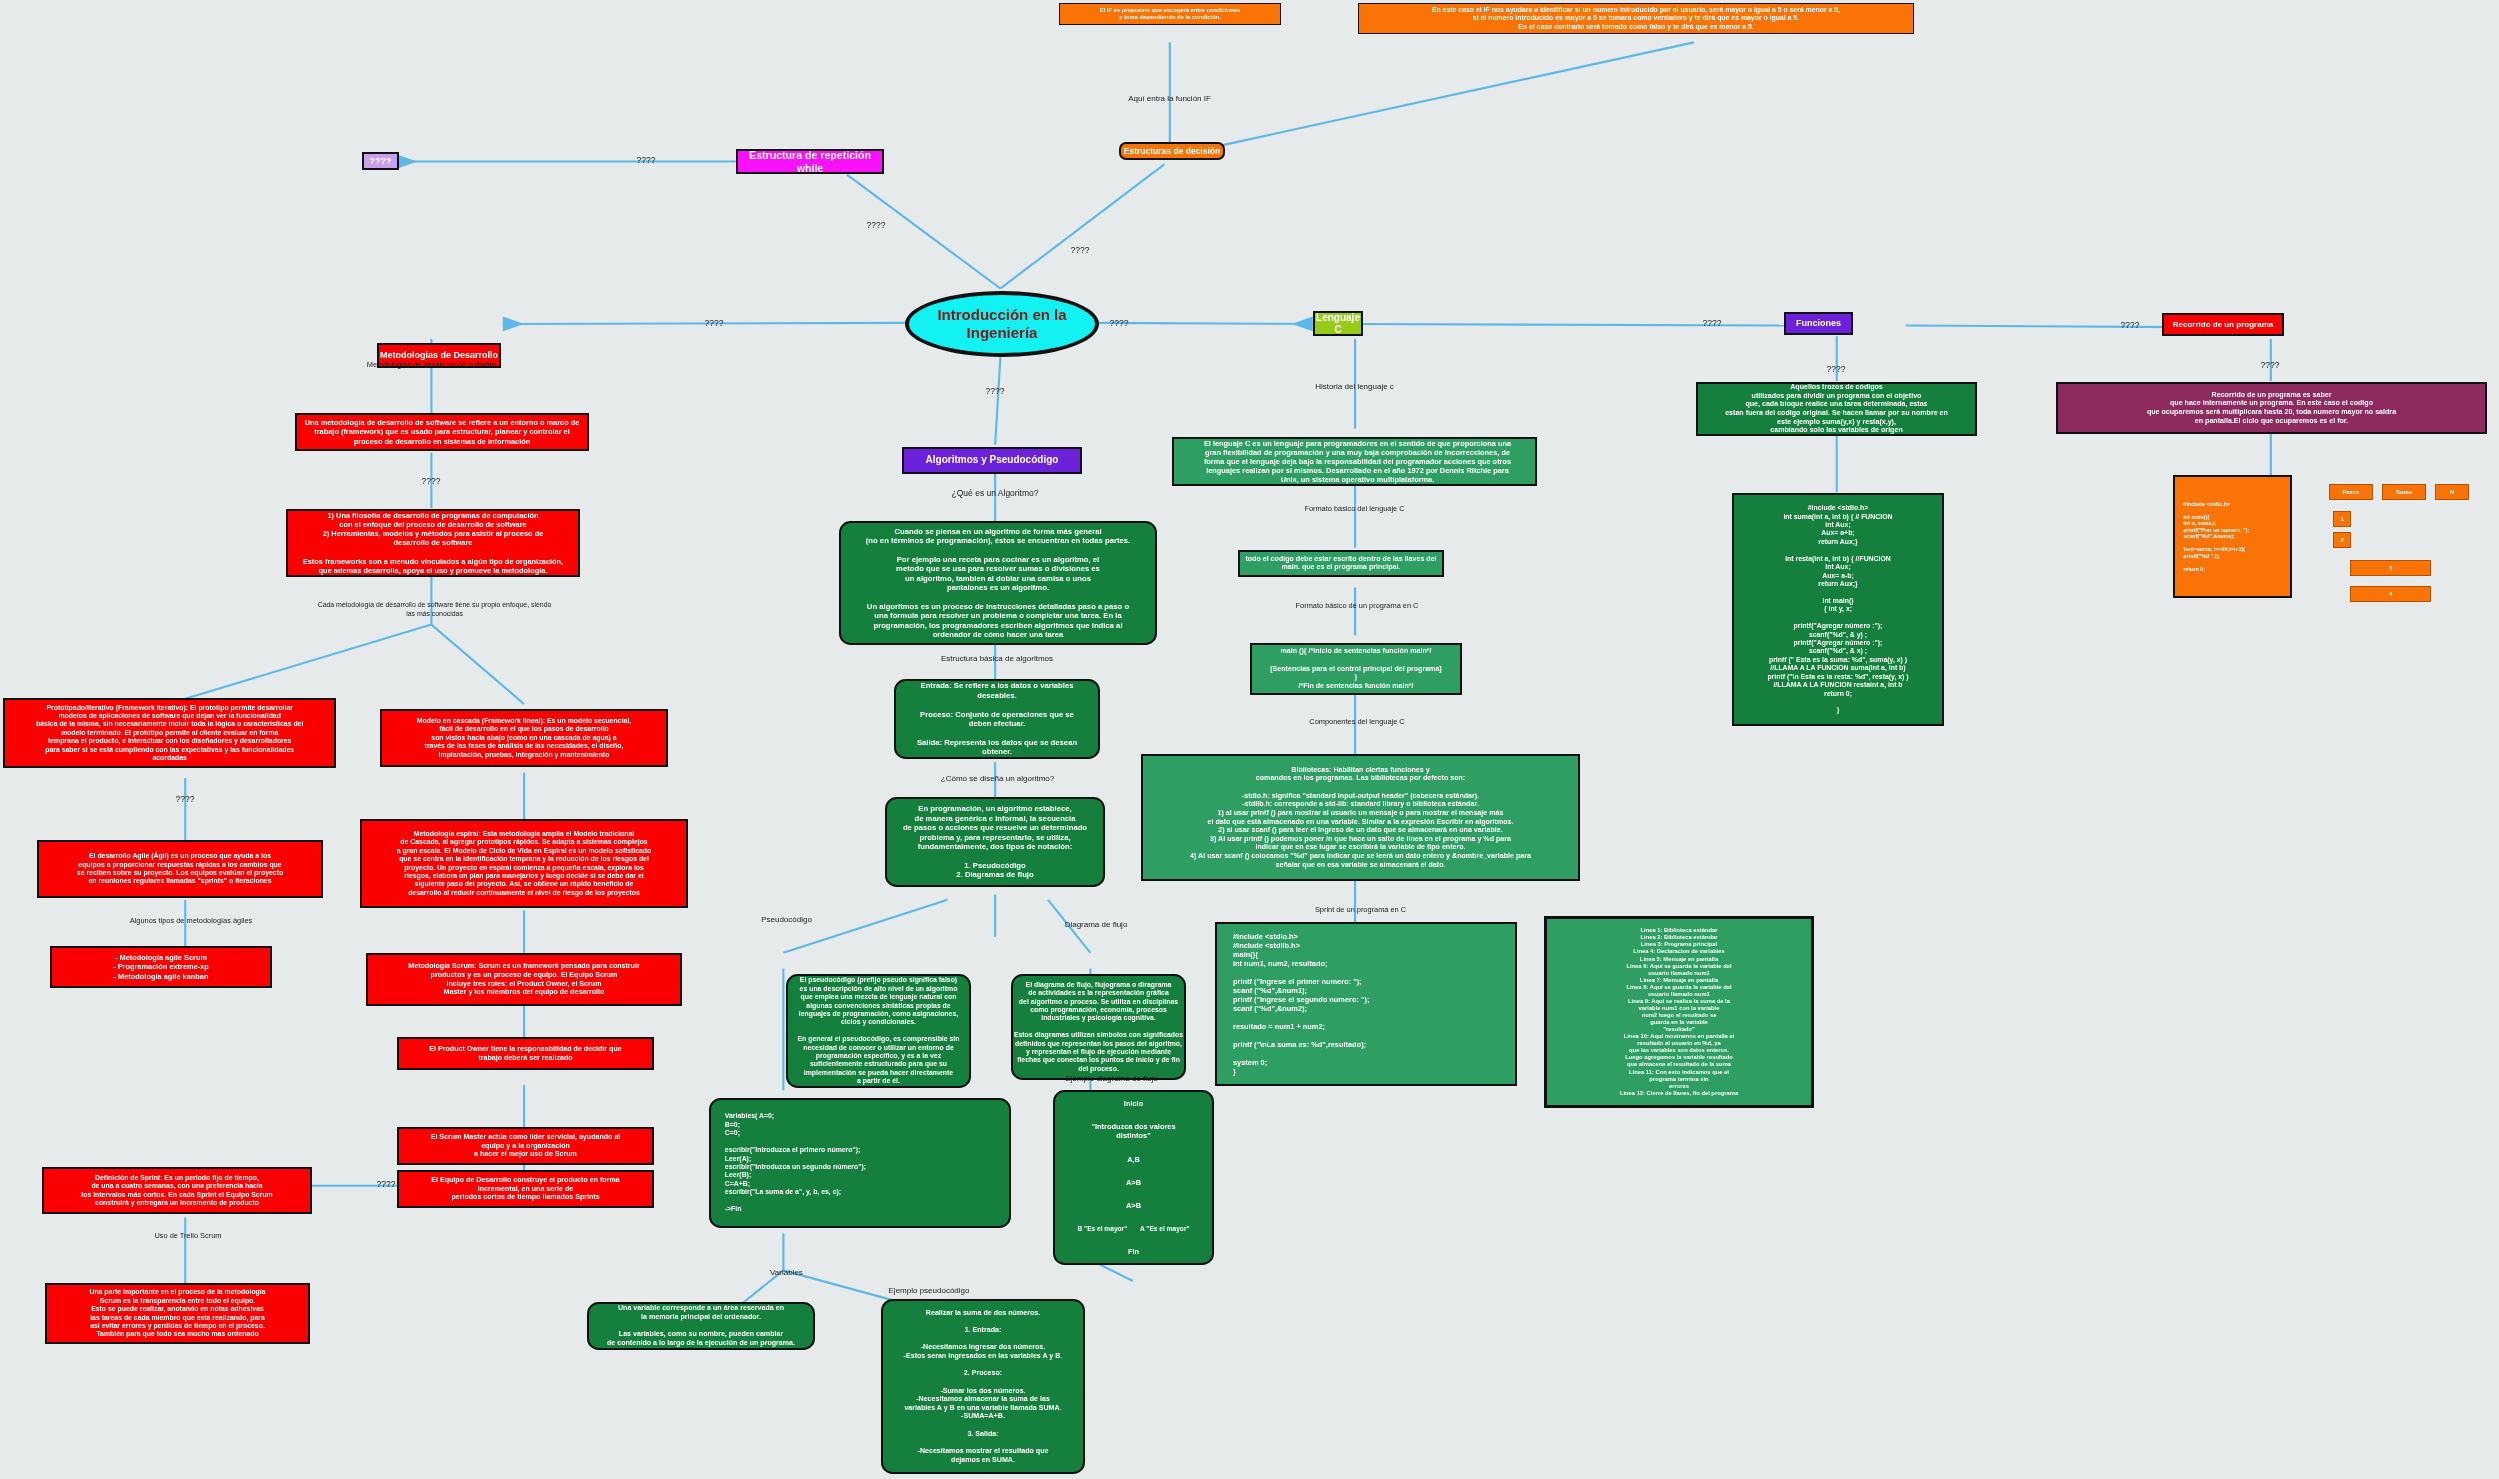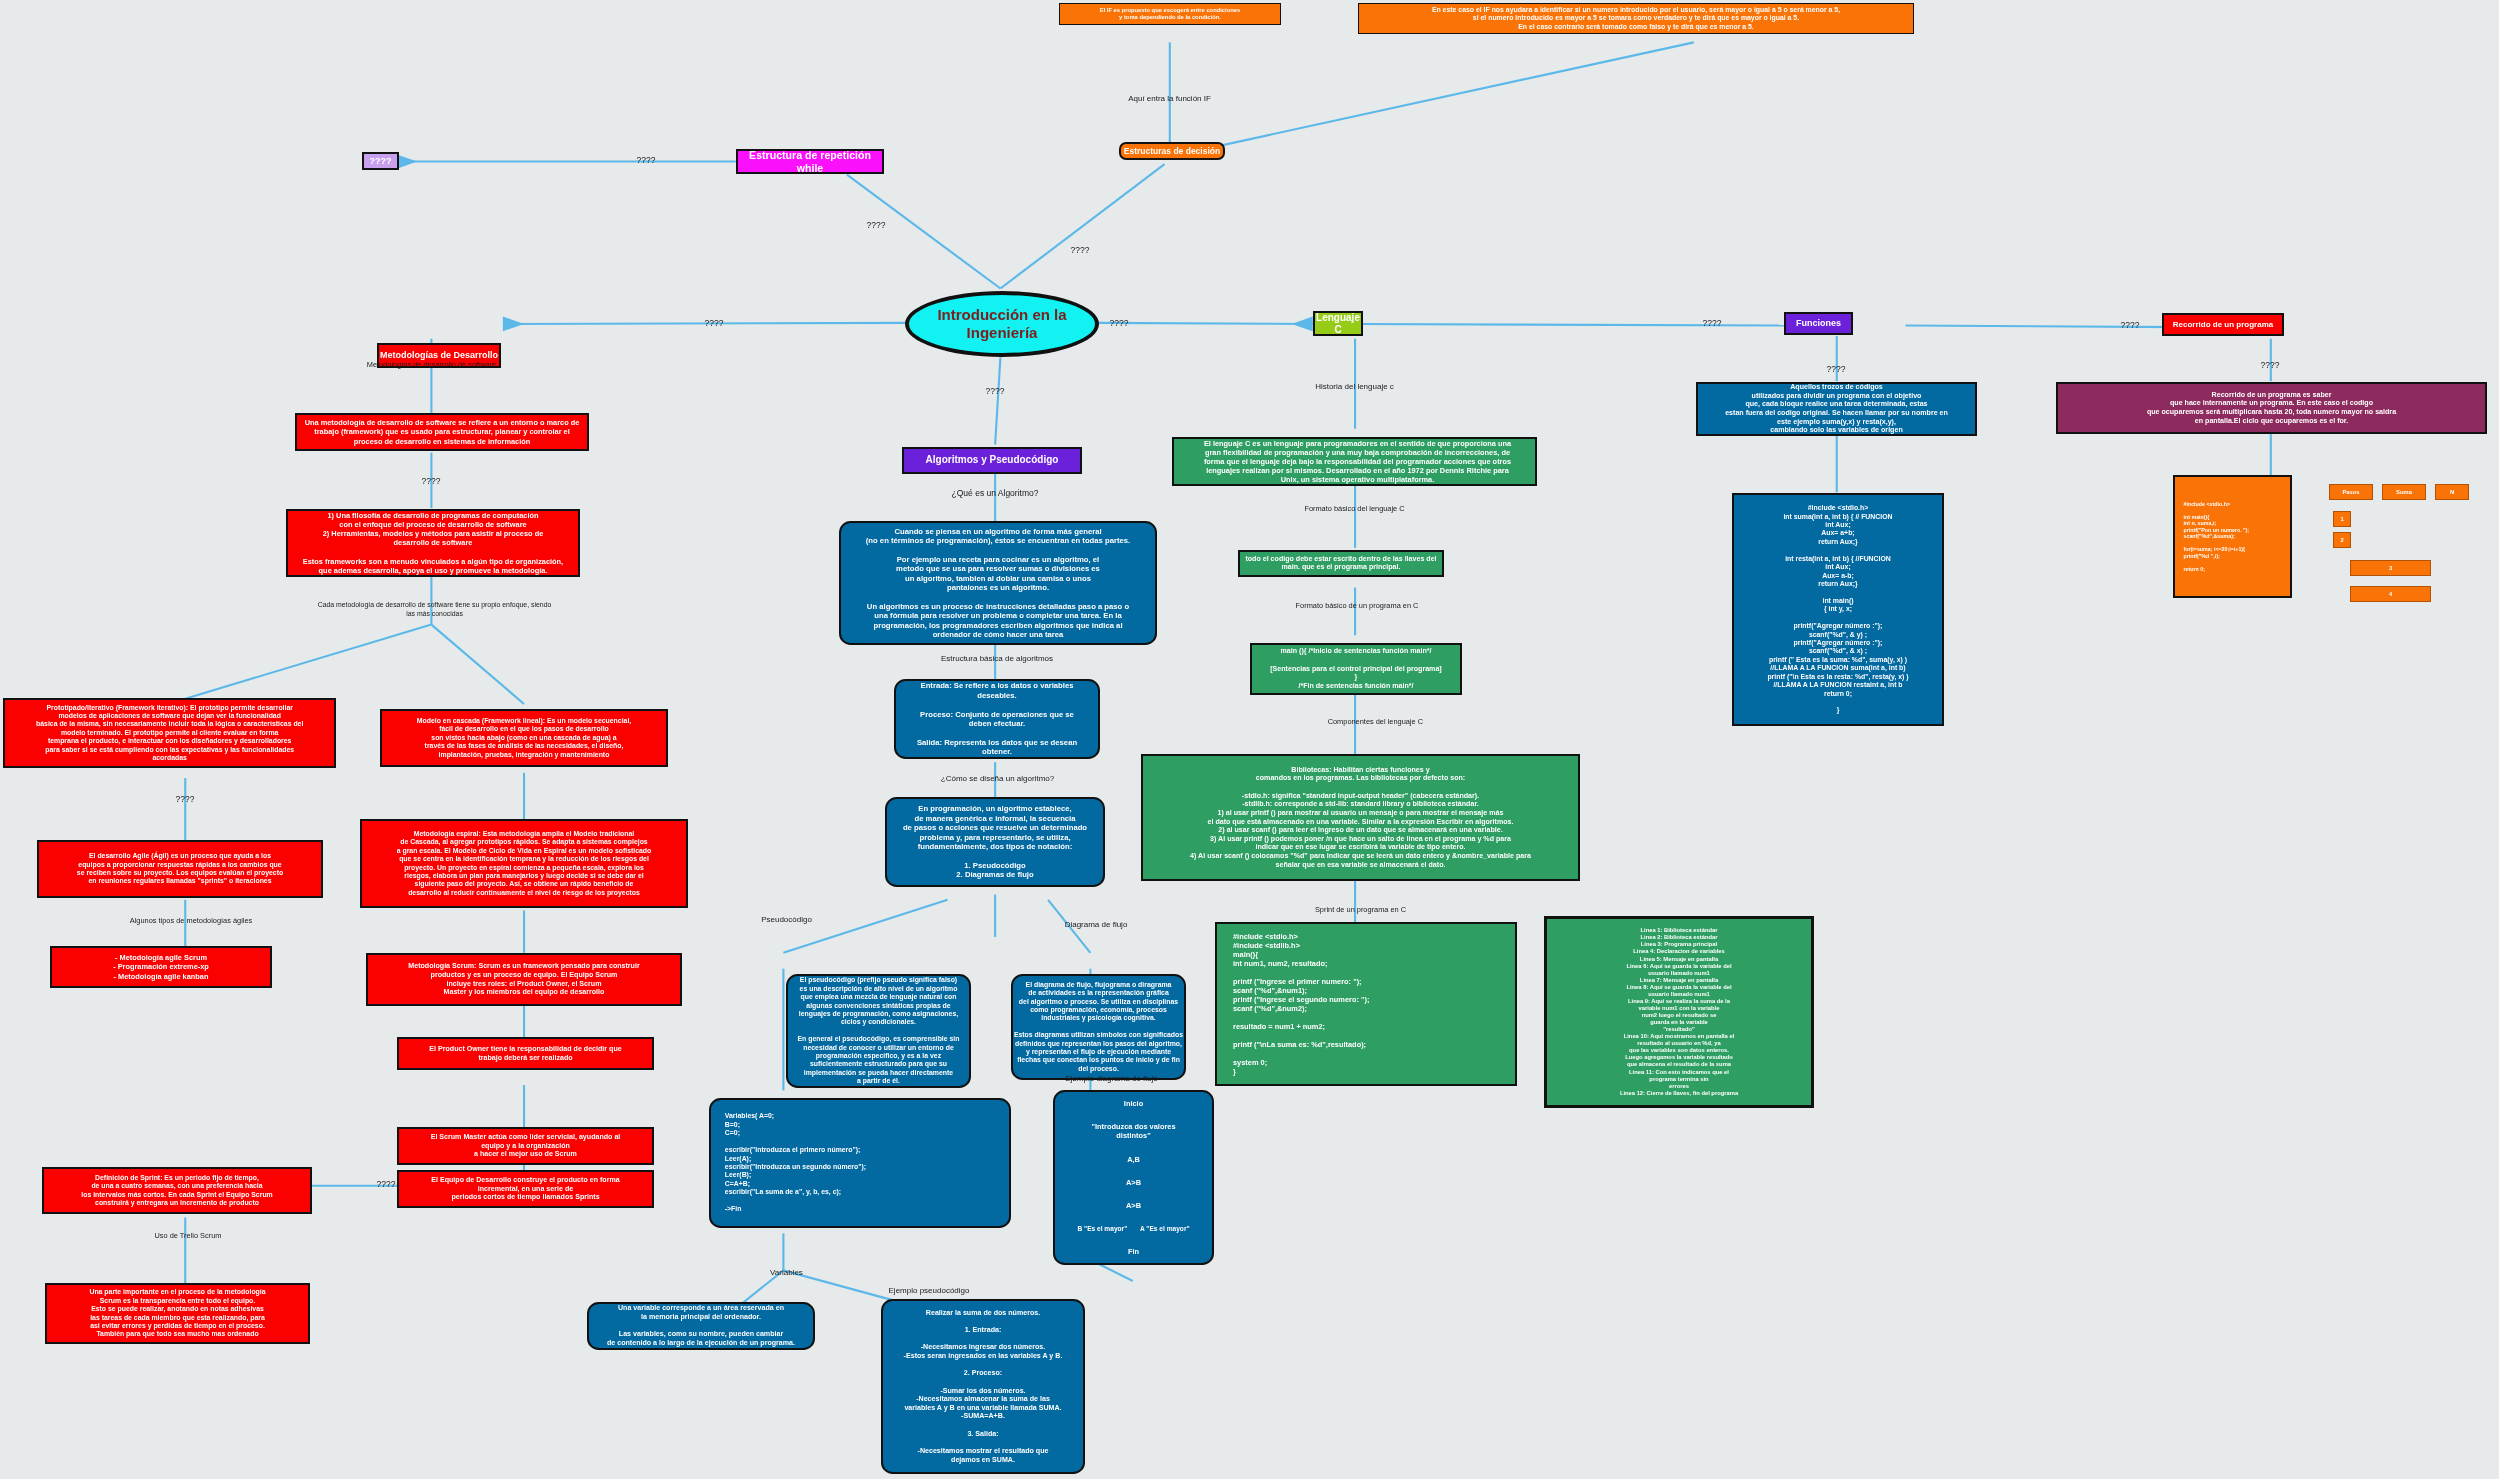--- a/index.html
+++ b/index.html
@@ -2,21 +2,21 @@
 <html style="font-size:8.5px"><head>
 <meta charset="utf-8">
 <style>
   html,body{margin:0;padding:0;background:#e6eaeb;}
   body{font-family:"Liberation Sans",sans-serif;}
   #canvas{position:relative;width:2500px;height:1480px;background:#e6eaeb;overflow:hidden;}
   svg#edges{position:absolute;left:0;top:0;width:2500px;height:1480px;pointer-events:none;}
   .node{position:absolute;box-sizing:border-box;border:2.6px solid #111;color:#fff;font-weight:bold;text-align:center;display:flex;align-items:center;justify-content:center;white-space:pre-line;line-height:1.22;}
   .nred{background:#fb0000;}
   .ngreen{background:#2f9e63;}
-  .nblue{background:#0369a1;}
+  .nblue{background:#15803d;}
   .nmag{background:#fa10fa;}
   .nlime{background:#96cc18;}
   .npurp{background:#8d2b5e;}
   .norange{background:#f97306;}
   .nviolet{background:#6b21d9;}
   .nlilac{background:#c9a0ee;color:#fff;}
   .ncyan{background:#12f2f2;color:#7f1d1d;border-radius:50%;border-width:4.8px;}
   .rounded{border-radius:11.6px;}
   .lbl{position:absolute;color:#1a1a1a;font-weight:normal;text-align:center;white-space:nowrap;}
   .orangebtn{position:absolute;background:#f97306;border:1.1px solid #b35104;color:#fff;font-size:5.8px;display:flex;align-items:center;justify-content:center;font-weight:bold;}
@@ -353,21 +353,21 @@
 main. que es el programa principal.</div>
 
 <div class="lbl" style="left:1291px;top:601px;width:132px;font-size:7.4px;">Formato básico de un programa en C</div>
 
 <div class="node ngreen" style="left:1250px;top:643px;width:212px;height:52px;font-size:7.1px;border-width:2.6px;">main (){   /*Inicio de sentencias función main*/
 
 [Sentencias para el control principal del programa]
 }
 /*Fin de sentencias función main*/</div>
 
-<div class="lbl" style="left:1291px;top:717px;width:132px;font-size:7.4px;text-align:right;">Componentes del lenguaje C</div>
+<div class="lbl" style="left:1291px;top:717px;width:132px;font-size:7.4px;">Componentes del lenguaje C</div>
 
 <div class="node ngreen" style="left:1141px;top:754px;width:439px;height:127px;font-size:7.1px;border-width:2.6px;">Bibliotecas: Habilitan ciertas funciones y
 comandos en los programas. Las bibliotecas por defecto son:
 
 -stdio.h: significa "standard input-output header" (cabecera estándar).
 -stdlib.h: corresponde a std-lib: standard library o biblioteca estándar.
 1) al usar printf () para mostrar al usuario un mensaje o para mostrar el mensaje más
 el dato que está almacenado en una variable. Similar a la expresión Escribir en algoritmos.
 2) al usar scanf ()  para leer el ingreso de un dato que se almacenará en una variable.
 3) Al usar printf () podemos poner /n que hace un salto de linea en el programa y %d para

